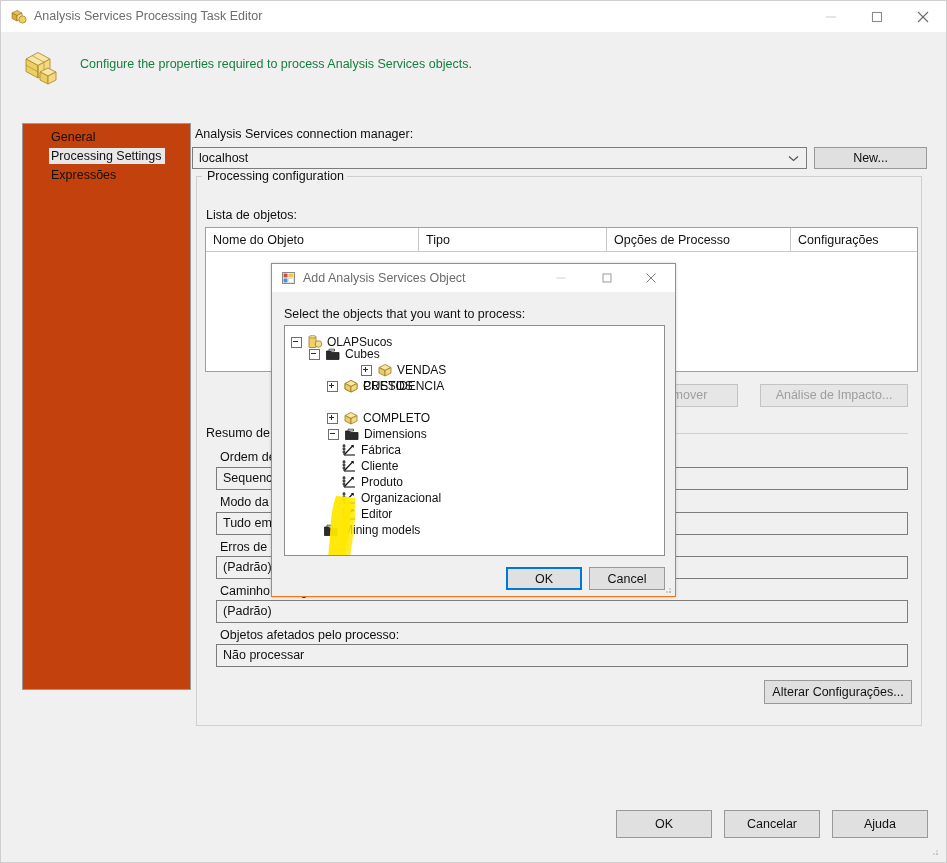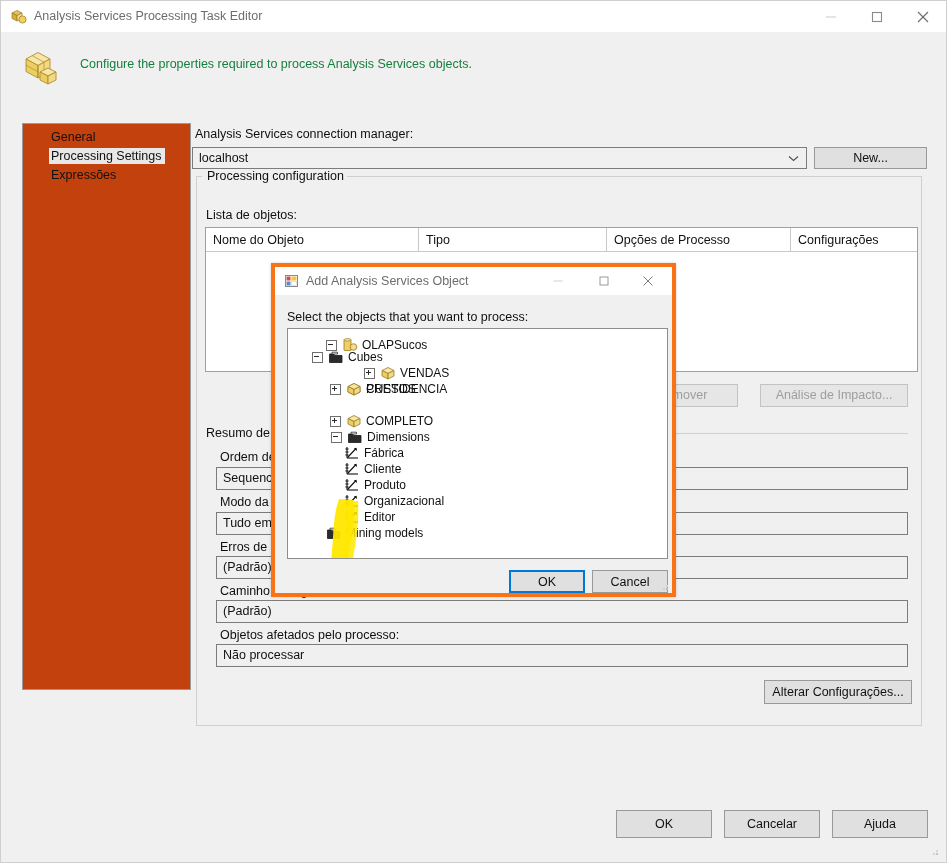--- a/index.html
+++ b/index.html
@@ -228,21 +228,21 @@
     color: #111;
   }
 
   
   #modal {
     position: absolute;
     left: 270px; top: 262px;
     width: 405px;
     height: 334px;
     background: #f0f0f0;
-    border: 4px solid #f97316;
+    border: 1px solid #f97316;
     box-shadow: 0 0 3px rgba(0,0,0,0.18);
     box-sizing: border-box;
   }
   #modal-titlebar {
     position: absolute;
     left: 0; top: 0;
     width: 100%;
     height: 28px;
     background: #ffffff;
   }
@@ -522,21 +522,21 @@
           <line x1="10.5" y1="1.5" x2="1.5" y2="10.5" stroke="#7d7d7d" stroke-width="1"></line>
         </svg>
       </span>
     </div>
 
     <div id="modal-instruction">Select the objects that you want to process:</div>
 
     <div id="tree">
 
       <div id="tree-nodes">
-          <div class="tnode" style="top: 8px; left: 6px; margin-left: 32px;">
+          <div class="tnode" style="top: 8px; left: 6px;">
             <span class="texp"></span>
             <span class="ticon"><svg width="16" height="14" viewBox="0 0 16 14">
                 <rect x="2" y="1.5" width="7" height="11" rx="0.6" fill="#f0cf63" stroke="#9a7a22" stroke-width="0.8"></rect>
                 <ellipse cx="5.5" cy="1.8" rx="3.5" ry="1.2" fill="#f7e6a8" stroke="#9a7a22" stroke-width="0.7"></ellipse>
                 <circle cx="11.5" cy="9" r="3.3" fill="#f3dc92" stroke="#9a7a22" stroke-width="0.8"></circle>
               </svg></span>
             <span class="tlabel">OLAPSucos</span>
           </div>
           <div class="tnode" style="top: 20px; left: 24px;">
             <span class="texp"></span>

